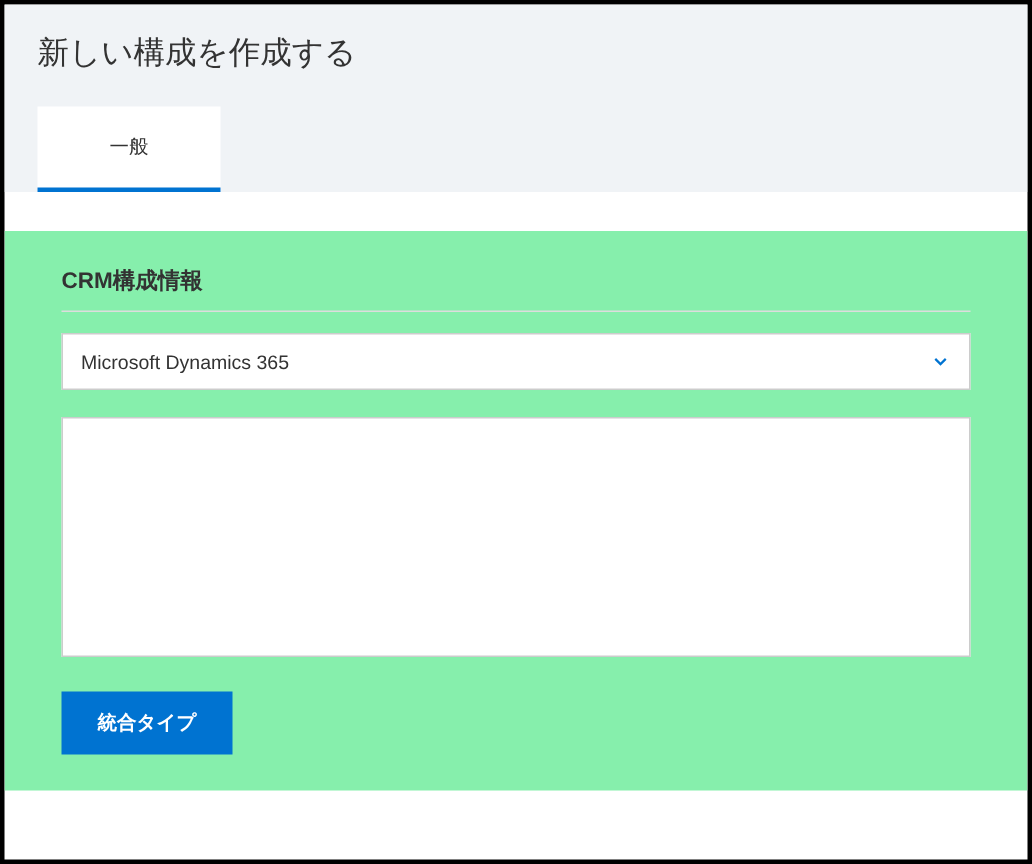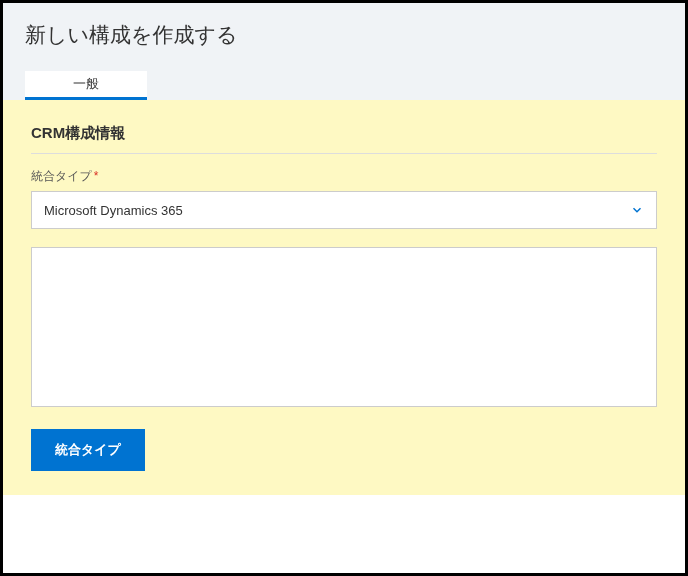--- a/index.html
+++ b/index.html
@@ -28,30 +28,31 @@
       color: #333;
       font-size: 21px;
       font-weight: normal;
       margin-bottom: 22px;
     }
     .tabs {
       display: flex;
       background: #f0f3f6;
     }
     .tab {
-      padding: 4px 48px;
+      padding: 18px 48px;
       font-size: 13px;
       color: #333;
       background: #fff;
       border-bottom: 3px solid #0073d1;
       cursor: pointer;
     }
     .content {
-      padding: 24px 28px;
-      background: #fef9c3;
+      padding: 24px 38px;
+      background: #86efac;
+      margin-top: 26px;
     }
     .section-title {
       font-size: 15px;
       font-weight: bold;
       color: #333;
       margin-bottom: 14px;
       padding-bottom: 10px;
       border-bottom: 1px solid #ddd;
     }
     .form-row {
@@ -133,23 +134,20 @@
   <div class="tabs">
     <div class="tab">一般</div>
   </div>
 </div>
 
 <div class="content">
   <h2 class="section-title">CRM構成情報</h2>
 
   <div class="form-row">
     <div class="form-group">
-      <label class="form-label">
-        <span>統合タイプ</span><span class="required">*</span>
-      </label>
       <div class="select-wrapper">
         <span class="select-value">Microsoft Dynamics 365</span>
         <svg class="chevron" viewBox="0 0 24 24" fill="none" stroke="#0073d1" stroke-width="2.5">
           <polyline points="6 9 12 15 18 9"></polyline>
         </svg>
       </div>
     </div>
   </div>
 
   <div class="form-group full-width">

